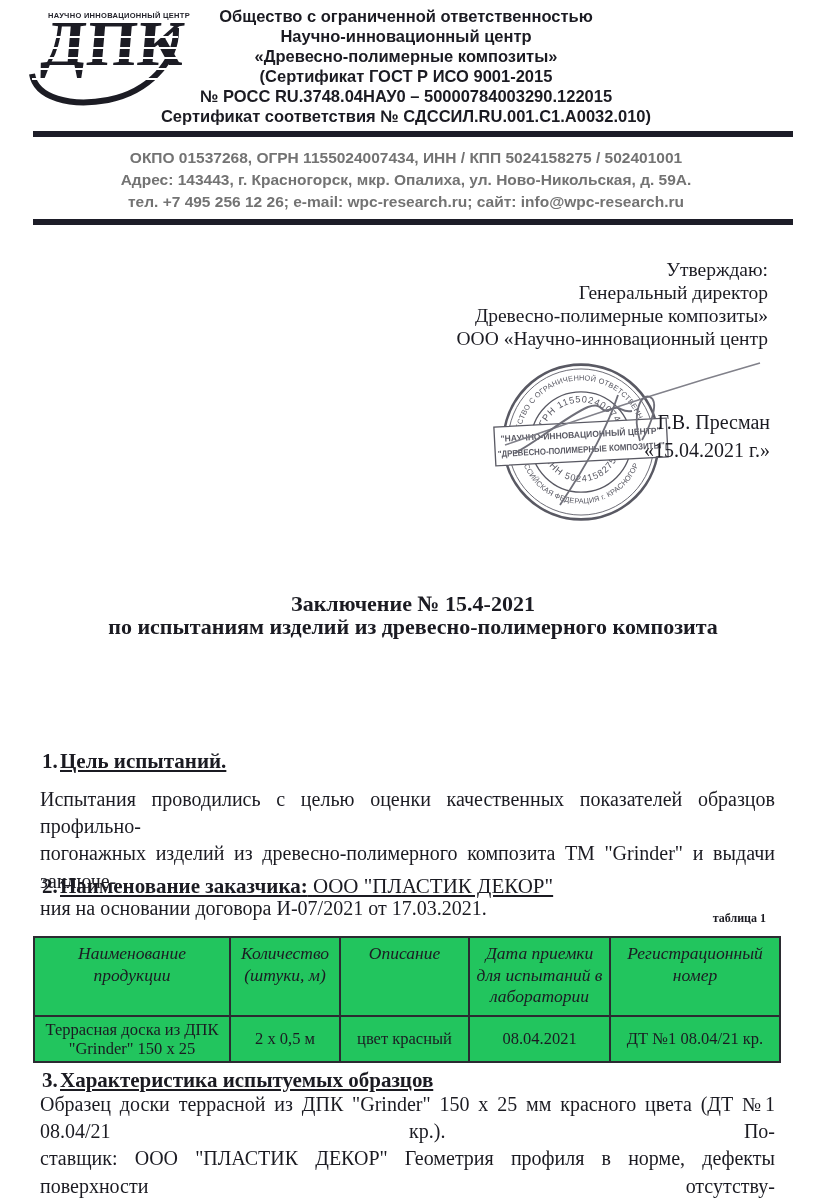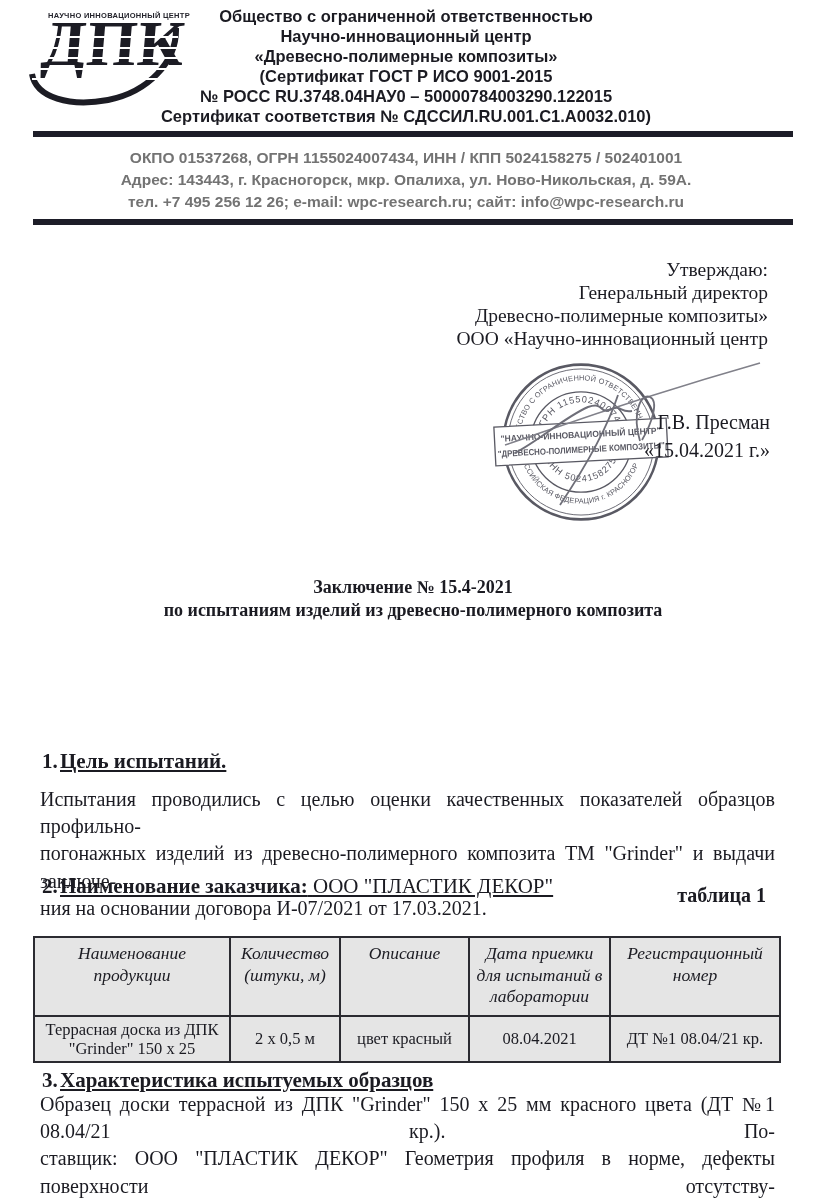--- a/index.html
+++ b/index.html
@@ -65,51 +65,51 @@
   }
   .stamp-svg { position: absolute; left: 493px; top: 354px; width: 176px; height: 176px; }
   .sig-svg { position: absolute; left: 470px; top: 345px; width: 330px; height: 200px; }
   .signer {
     position: absolute; top: 408px; right: 56px;
     text-align: right; font-size: 20px; line-height: 28px;
   }
 
   
   .doc-title {
-    position: absolute; top: 576px; left: 0; width: 826px;
-    text-align: center; font-weight: bold; font-size: 18px; line-height: 23px;
+    position: absolute; top: 592px; left: 0; width: 826px;
+    text-align: center; font-weight: bold; font-size: 22px; line-height: 23px;
   }
 
   
   .sec-head { position: absolute; left: 42px; font-weight: bold; font-size: 21px; text-decoration: underline; }
   .sec-num { display: inline-block; width: 18px; }
   .sec-head-1 { top: 749px; }
   .sec-head-2 { top: 874px; font-weight: normal; }
   .sec-head-2 .sec-num, .sec-head-2 .sec-bold { font-weight: bold; }
   .sec-head-3 { top: 1068px; }
 
   .para {
     position: absolute; left: 40px; width: 735px;
     font-size: 20px; line-height: 27.2px;
   }
   .para-1 { top: 786px; }
   .para-3 { top: 1091px; }
   .jline { text-align: justify; text-align-last: justify; }
   .jlast { text-align: left; }
 
   .table-caption {
-    position: absolute; top: 884px; right: 60px;
-    font-weight: bold; font-size: 20px;
+    position: absolute; top: 911px; right: 60px;
+    font-weight: bold; font-size: 12px;
   }
 
   
   .spec-table {
     position: absolute; top: 936px; left: 33px;
     border-collapse: collapse; table-layout: fixed; width: 746px;
-    background: #e5e5e5;
+    background: #22c55e;
   }
   .spec-table th, .spec-table td { border: 2px solid #2b2b31; }
   .spec-table th {
     font-style: italic; font-weight: normal; font-size: 17.5px;
     line-height: 21.5px; text-align: center; vertical-align: top;
     padding: 5px 6px 7px; height: 65px;
   }
   .spec-table td {
     font-size: 16.5px; line-height: 19px; text-align: center;
     vertical-align: middle; padding: 3px 8px; height: 40px;

